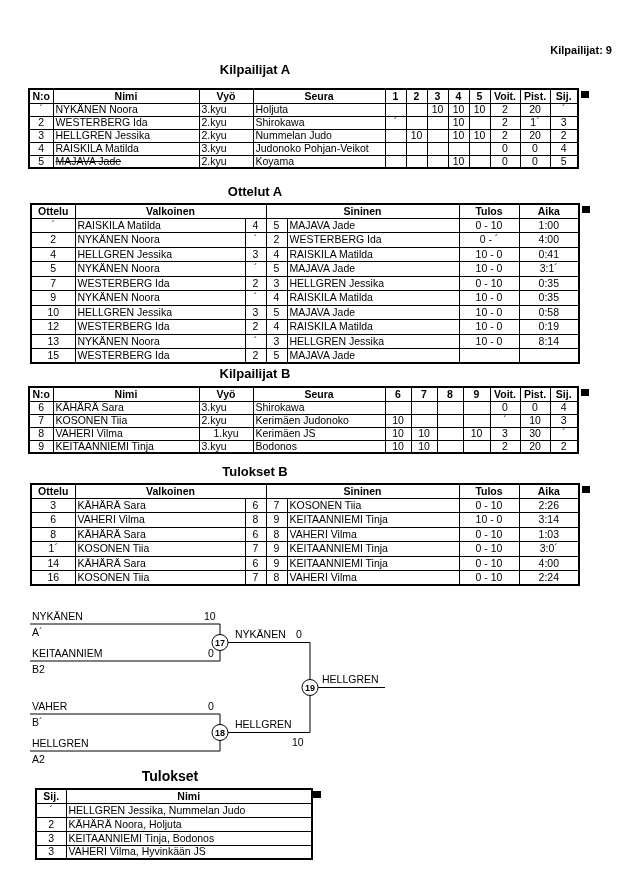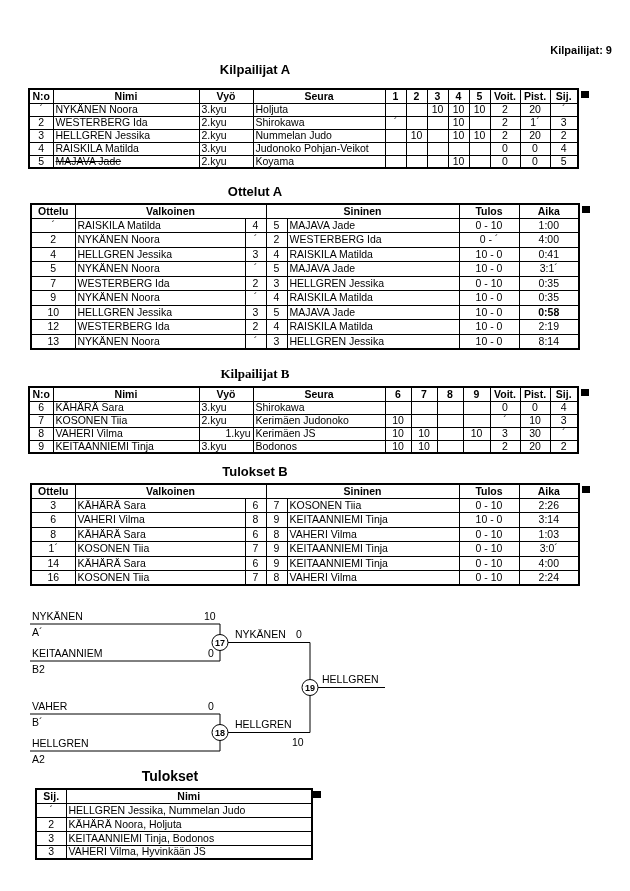--- a/index.html
+++ b/index.html
@@ -216,45 +216,54 @@
           <td style="text-align: center;">10 - 0</td>
           <td style="text-align: center;">0:35</td>
         </tr>
         <tr>
           <td style="text-align: center;">10</td>
           <td style="text-align: left;">HELLGREN Jessika</td>
           <td style="text-align: center;">3</td>
           <td style="text-align: center;">5</td>
           <td style="text-align: left;">MAJAVA Jade</td>
           <td style="text-align: center;">10 - 0</td>
-          <td style="text-align: center; font-weight: bold;">0:58</td>
+          <td style="text-align: center;">0:58</td>
         </tr>
         <tr>
           <td style="text-align: center;">12</td>
           <td style="text-align: left;">WESTERBERG Ida</td>
           <td style="text-align: center;">2</td>
           <td style="text-align: center;">4</td>
           <td style="text-align: left;">RAISKILA Matilda</td>
           <td style="text-align: center;">10 - 0</td>
-          <td style="text-align: center;">2:19</td>
+          <td style="text-align: center;">0:19</td>
         </tr>
         <tr>
           <td style="text-align: center;">13</td>
           <td style="text-align: left;">NYKÄNEN Noora</td>
           <td style="text-align: center;">´</td>
           <td style="text-align: center;">3</td>
           <td style="text-align: left;">HELLGREN Jessika</td>
           <td style="text-align: center;">10 - 0</td>
           <td style="text-align: center;">8:14</td>
+        </tr>
+        <tr>
+          <td style="text-align: center;">15</td>
+          <td style="text-align: left;">WESTERBERG Ida</td>
+          <td style="text-align: center;">2</td>
+          <td style="text-align: center;">5</td>
+          <td style="text-align: left;">MAJAVA Jade</td>
+          <td style="text-align: center;"></td>
+          <td style="text-align: center;"></td>
         </tr>
       </tbody>
   </table>
   <div class="marker" style="left:582px; top:206px;"></div>
 
-  <div class="sec-title" style="left:255px; top:366px;font-family:Liberation Serif, serif;">Kilpailijat B</div>
+  <div class="sec-title" style="left:255px; top:366px;">Kilpailijat B</div>
   <table class="grid t-pool" style="left:28px; top:386px; width:549px;">
     <colgroup>
       <col style="width:24px">
         <col style="width:146px">
         <col style="width:54px">
         <col style="width:132px">
       <col style="width:26px">
         <col style="width:26px">
         <col style="width:26px">
         <col style="width:27px">
@@ -300,21 +309,21 @@
           <td style="text-align: center;"></td>
           <td style="text-align: center;"></td>
           <td style="text-align: center;"></td>
           <td style="text-align: center;">´</td>
           <td style="text-align: center;">10</td>
           <td style="text-align: center;">3</td>
         </tr>
         <tr>
           <td style="text-align: center;">8</td>
           <td style="text-align: left;">VAHERI Vilma</td>
-          <td style="text-align: right;">1.kyu</td>
+          <td style="text-align: center;">1.kyu</td>
           <td style="text-align: left;">Kerimäen JS</td>
           <td style="text-align: center;">10</td>
           <td style="text-align: center;">10</td>
           <td style="text-align: center;"></td>
           <td style="text-align: center;">10</td>
           <td style="text-align: center;">3</td>
           <td style="text-align: center;">30</td>
           <td style="text-align: center;">´</td>
         </tr>
         <tr>

